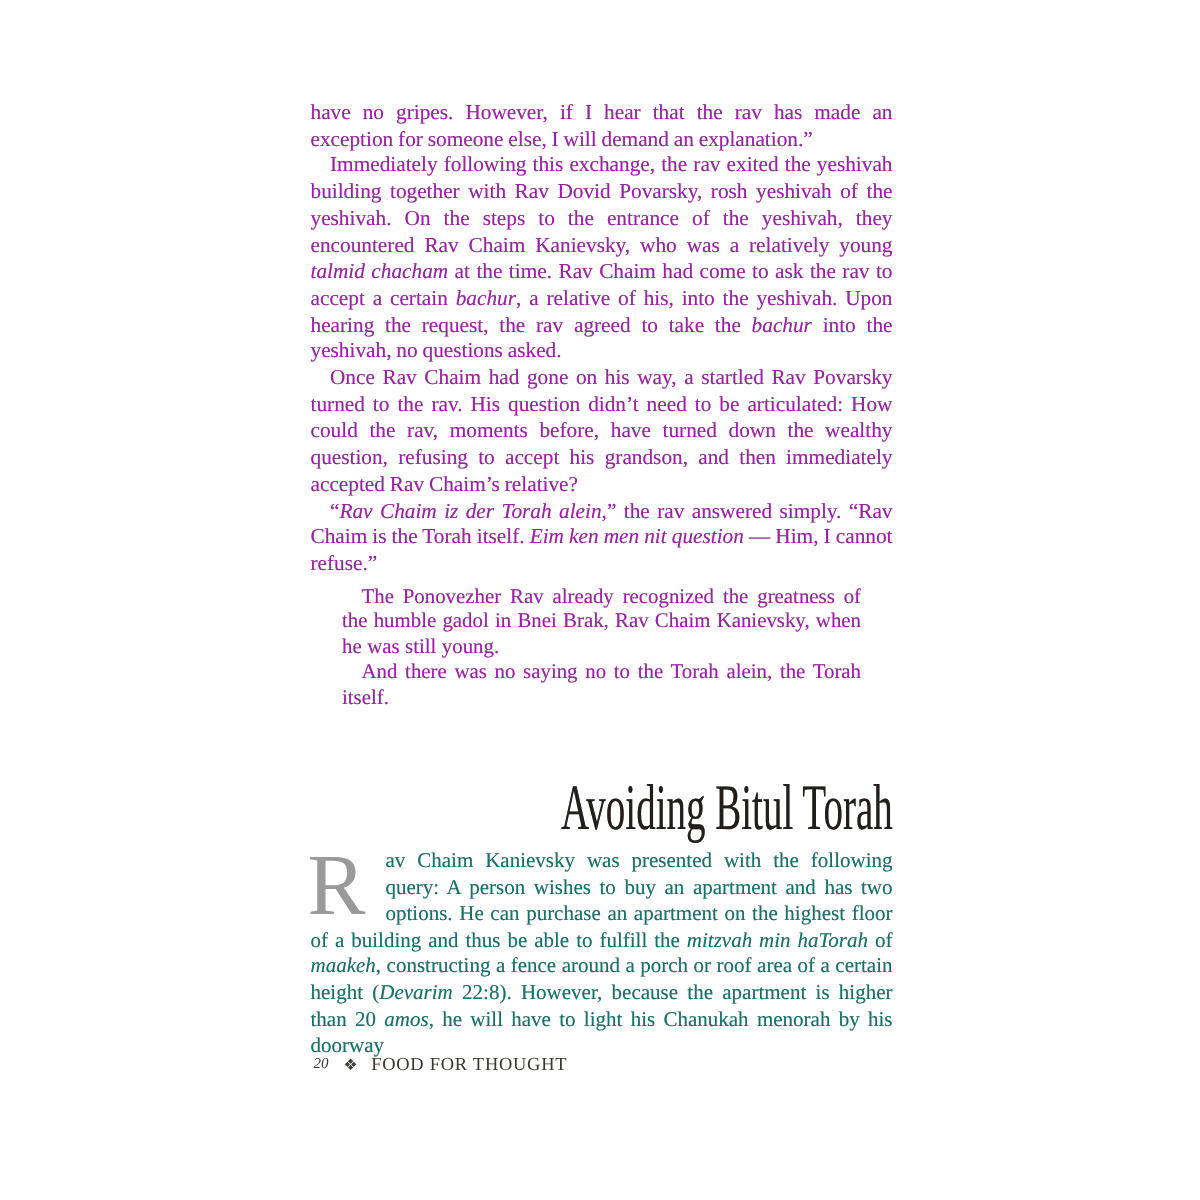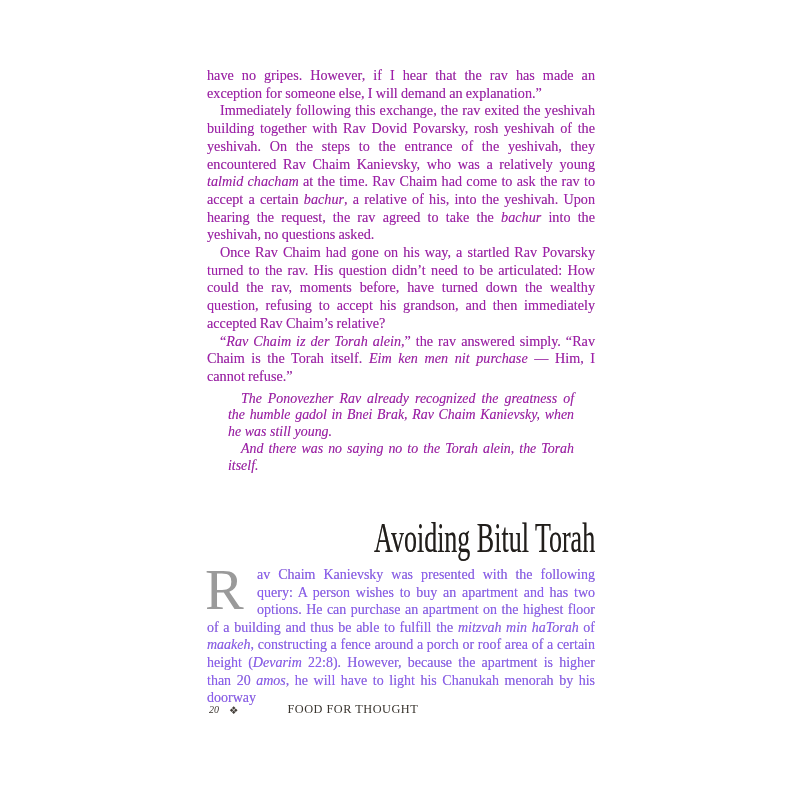--- a/index.html
+++ b/index.html
@@ -25,21 +25,20 @@
     text-align: justify;
     word-spacing: -0.3px;
     color: #a21caf;
     text-shadow: 0 0 0.4px rgba(70,63,56,0.45);
   }
   .text-column p { margin: 0; }
   .text-column p.indent { text-indent: 13px; }
   
   .bq {
     margin: 5px 21px 0 21px;
-    font-style: italic;
     font-size: 13.9px;
     line-height: 16.8px;
     word-spacing: 0.2px;
   }
   .bq p { margin: 0; text-indent: 13px; }
   
   .chapter-heading-wrap {
     position: absolute;
     left: 207px; top: 520px;
     width: 388px;
@@ -60,21 +59,21 @@
     position: absolute;
     left: 207px; top: 566px;
     width: 388px;
   }
   .opening {
     margin: 0;
     font-size: 14px;
     line-height: 17.6px;
     text-align: justify;
     word-spacing: -0.5px;
-    color: #8b5cf6;
+    color: #0f766e;
     text-shadow: 0 0 0.4px rgba(70,63,56,0.45);
   }
   .dropcap-spacer {
     float: left;
     width: 50px; height: 36px;
   }
   .drop-cap {
     position: absolute;
     left: -2px; top: -5px;
     font-size: 58px;
@@ -96,34 +95,33 @@
   }
   .orn {
     font-size: 10.5px;
     margin: 1px 9px 0 10px;
     font-family: "DejaVu Sans", sans-serif;
     color: #433e38;
   }
   .book-title {
     font-size: 12.3px;
     letter-spacing: 0.5px;
-    margin-left: 40px;
   }
 </style>
 </head>
 <body>
 
 <div class="page">
 
   <div class="text-column">
     <div id="body-paragraphs">
         <p><span>have no gripes. However, if I hear that the rav has made an exception for someone else, I will demand an explanation.”</span></p>
         <p class="indent"><span>Immediately following this exchange, the rav exited the yeshivah building together with Rav Dovid Povarsky, rosh yeshivah of the yeshivah. On the steps to the entrance of the yeshivah, they encountered Rav Chaim Kanievsky, who was a relatively young </span><em>talmid chacham</em><span> at the time. Rav Chaim had come to ask the rav to accept a certain </span><em>bachur</em><span>, a relative of his, into the yeshivah. Upon hearing the request, the rav agreed to take the </span><em>bachur</em><span> into the yeshivah, no questions asked.</span></p>
         <p class="indent"><span>Once Rav Chaim had gone on his way, a startled Rav Povarsky turned to the rav. His question didn’t need to be articulated: How could the rav, moments before, have turned down the wealthy question, refusing to accept his grandson, and then immediately accepted Rav Chaim’s relative?</span></p>
-        <p class="indent"><span>“</span><em>Rav Chaim iz der Torah alein</em><span>,” the rav answered simply. “Rav Chaim is the Torah itself. </span><em>Eim ken men nit purchase</em><span> — Him, I cannot refuse.”</span></p>
+        <p class="indent"><span>“</span><em>Rav Chaim iz der Torah alein</em><span>,” the rav answered simply. “Rav Chaim is the Torah itself. </span><em>Eim ken men nit question</em><span> — Him, I cannot refuse.”</span></p>
       </div>
     <div class="bq" id="quote-block">
         <p><span>The Ponovezher Rav already recognized the greatness of the humble gadol in Bnei Brak, Rav Chaim Kanievsky, when he was still young.</span></p>
         <p><span>And there was no saying no to the Torah alein, the Torah itself.</span></p>
       </div>
   </div>
 
   <div class="chapter-heading-wrap">
     <span class="chapter-title">Avoiding Bitul Torah</span>
   </div>

